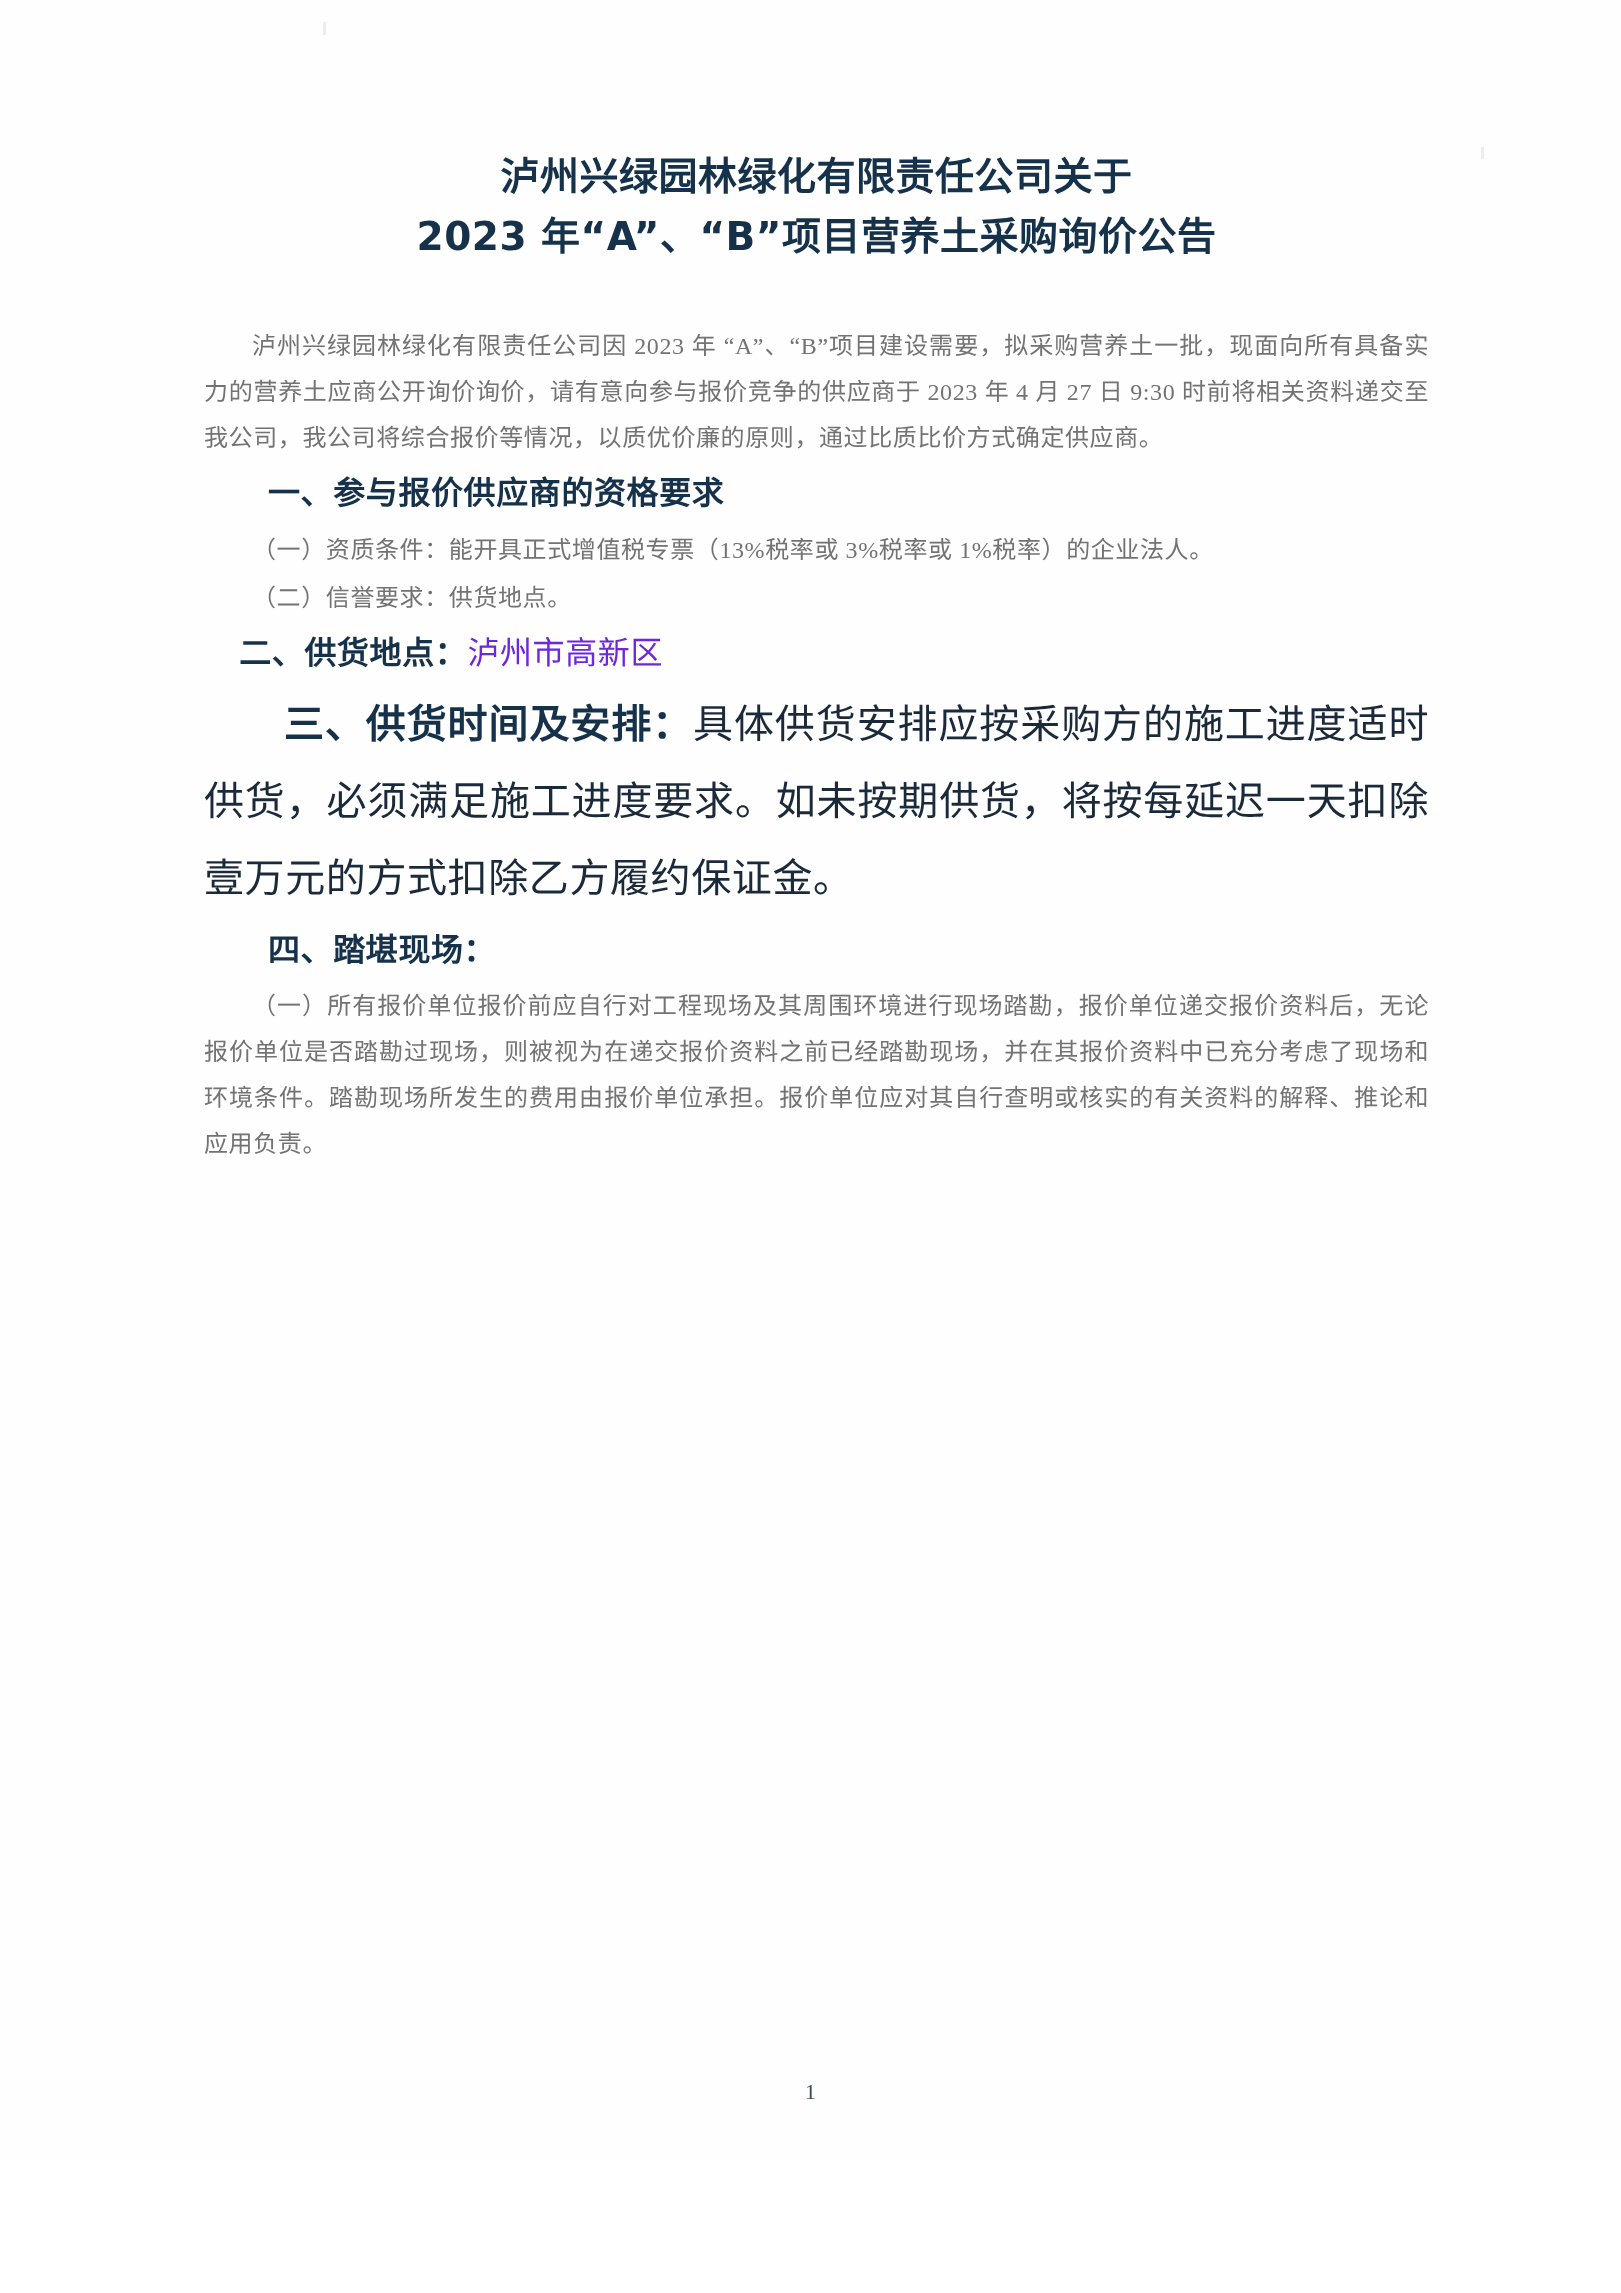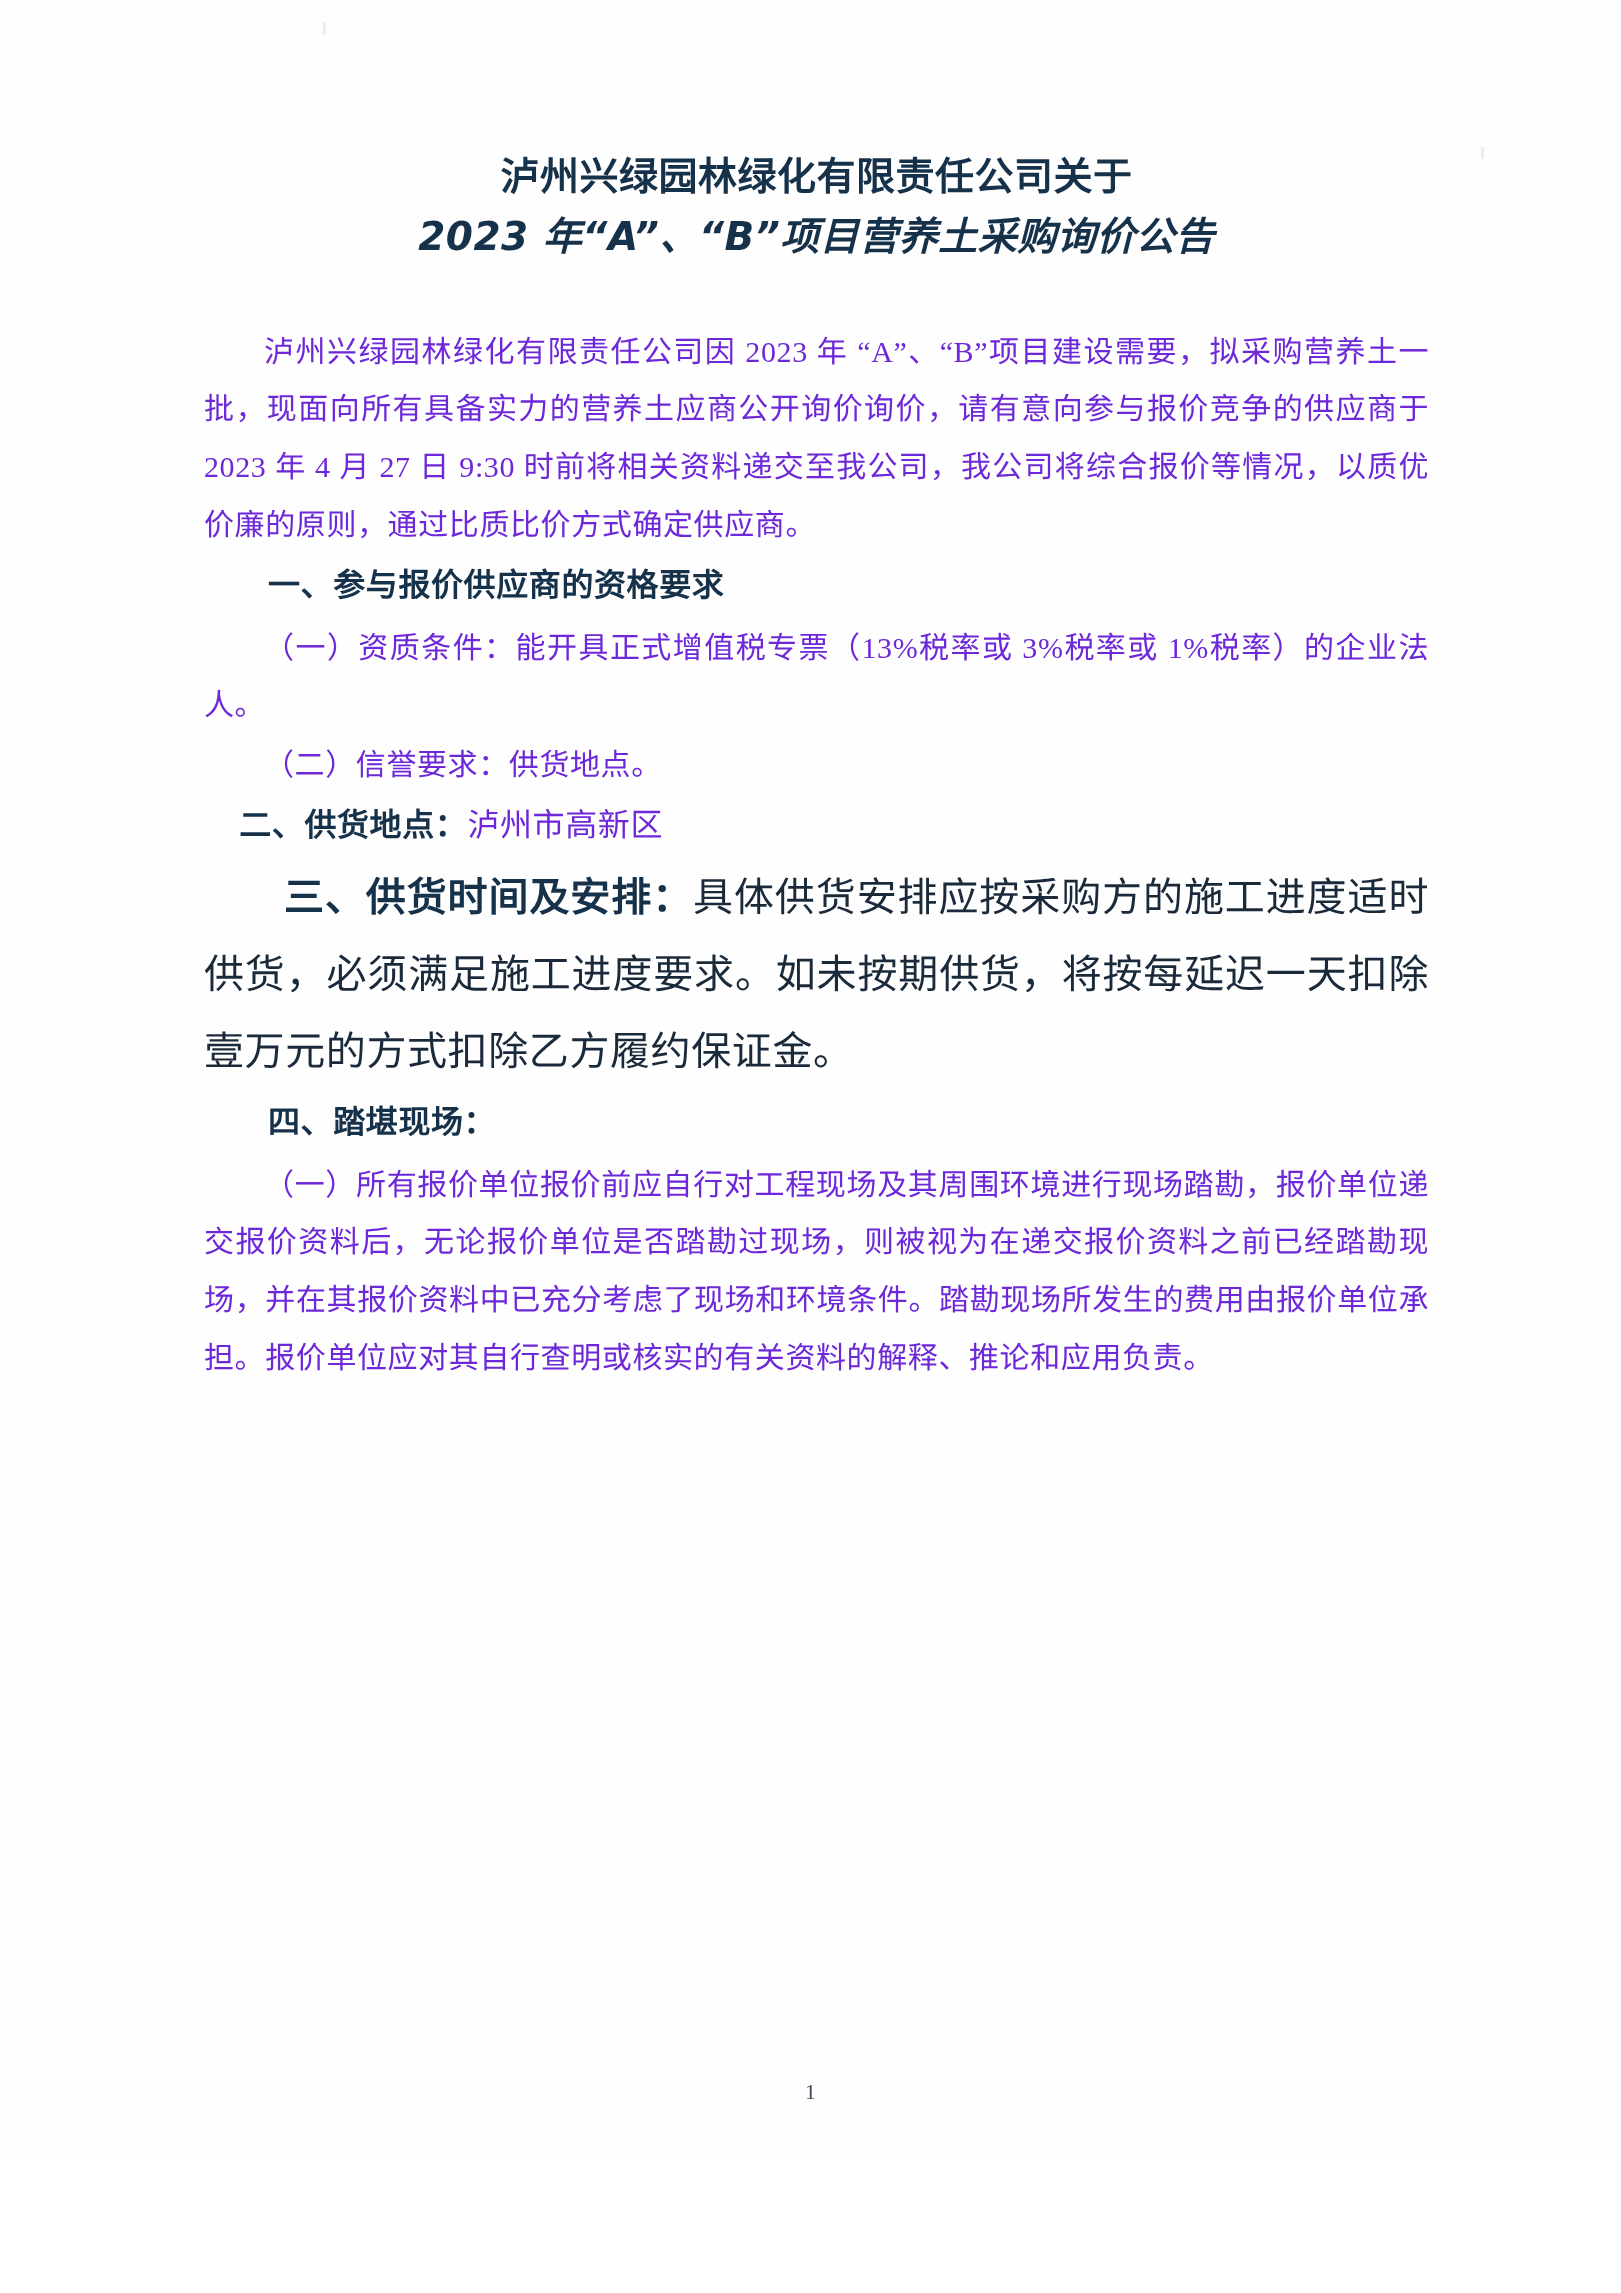--- a/index.html
+++ b/index.html
@@ -27,33 +27,32 @@
     font-family: "DejaVu Sans", "Liberation Sans", sans-serif;
     font-weight: bold;
     font-size: 39px;
     line-height: 1.55;
     color: #16314a;
     letter-spacing: 0.5px;
     margin: 0 0 3.9px 0;
   }
   .doc-title .line2 {
     display: block;
-    font-style: italic;
   }
   .body-block {
     margin-top: 55px;
   }
   p.para {
     margin: 0 0 2px 0;
-    font-size: 30px;
+    font-size: 24px;
     line-height: 1.92;
     text-align: justify;
     text-justify: inter-ideograph;
     text-indent: 2em;
-    color: #6d28d9;
+    color: #737373;
     letter-spacing: 0.6px;
   }
   p.heading {
     margin: 0 0 2px 0;
     font-size: 32px;
     line-height: 1.92;
     text-indent: 2em;
     font-weight: bold;
     font-family: "DejaVu Sans", "Liberation Sans", sans-serif;
     color: #16314a;

